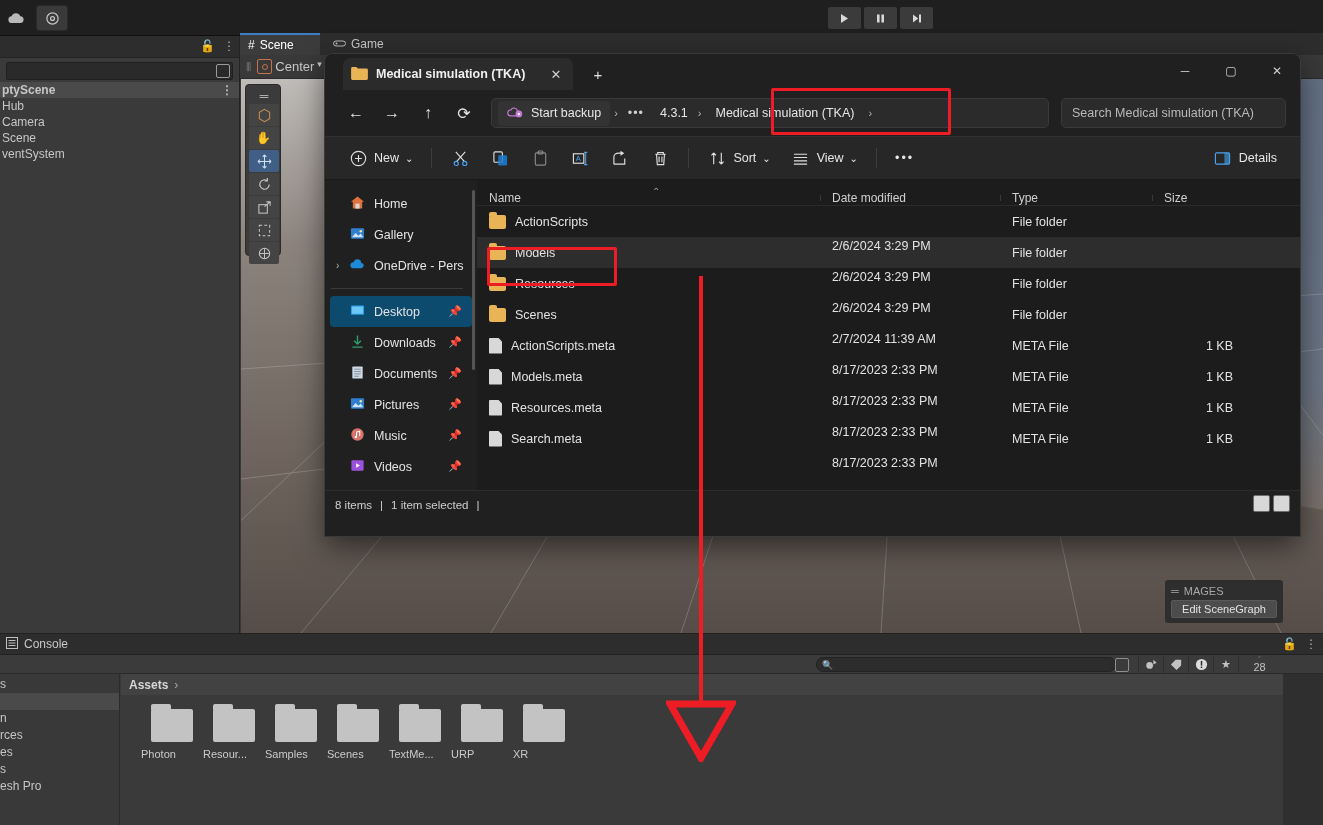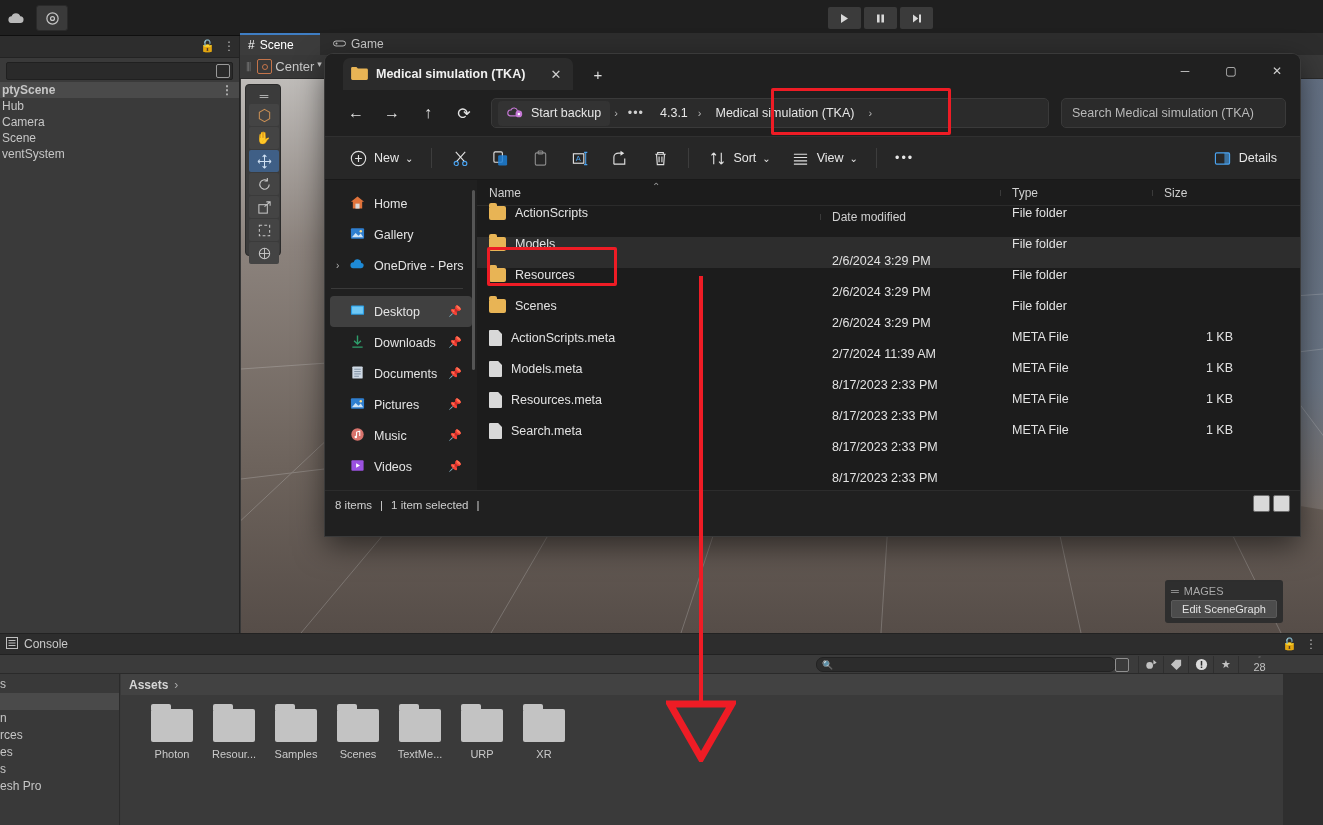--- a/index.html
+++ b/index.html
@@ -130,21 +130,21 @@
   .u-proj-tree{
     position:absolute;left:0;top:19px;width:120px;height:151px;background:#393939;
     border-right:1px solid #2b2b2b;padding-top:2px;
   }
   .u-proj-tree .r{height:17px;line-height:17px;font-size:12px;color:#c6c6c6;white-space:nowrap;}
   .u-proj-tree .r.sel{background:#4a4a4a;}
   .u-proj-main{position:absolute;left:121px;top:19px;width:1162px;height:151px;background:#3a3a3a;}
   .u-breadcrumb{height:21px;background:#424242;display:flex;align-items:center;gap:6px;
     padding-left:8px;font-size:12px;color:#d6d6d6;font-weight:bold;}
   .u-assets-grid{display:flex;gap:0;padding:14px 20px;}
-  .u-asset{width:62px;text-align:center;}
+  .u-asset{width:62px;}
   .u-asset .fold{width:42px;height:33px;margin:0 auto;background:#c3c3c3;border-radius:2px;position:relative;}
   .u-asset .fold:before{content:"";position:absolute;left:0;top:-5px;width:20px;height:6px;
     background:#c3c3c3;border-radius:2px 2px 0 0;}
   .u-asset .cap{margin-top:6px;font-size:11px;color:#cacaca;white-space:nowrap;overflow:hidden;}
   .u-proj-scroll{position:absolute;right:0;top:19px;width:40px;height:151px;background:#2f2f2f;}
 
   .u-inspector-tab{
     position:absolute;right:0;top:33px;width:60px;height:22px;background:#3c3c3c;
     border-top:2px solid #4a4a4a;display:flex;align-items:center;gap:4px;padding-left:6px;
     font-size:12px;color:#d0d0d0;
@@ -194,37 +194,37 @@
   .tb-item{height:30px;display:flex;align-items:center;gap:6px;padding:0 9px;border-radius:4px;
     color:#e7e7e7;font-size:12.5px;}
   .tb-ico{width:20px;height:20px;display:flex;align-items:center;justify-content:center;}
   .tb-div{width:1px;height:20px;background:#3d3d3d;margin:0 7px;}
   .tb-spacer{flex:1;}
 
   .ex-body{height:310px;display:flex;background:#1c1c1c;}
   .ex-side{width:152px;background:#202020;padding-top:8px;position:relative;}
   .side-item{height:31px;display:flex;align-items:center;gap:9px;padding-left:20px;
     font-size:12.5px;color:#e4e4e4;position:relative;border-radius:4px;margin:0 5px;}
-  .side-item.sel{background:#404040;}
+  .side-item.sel{background:#0c4a6e;}
   .side-chev{position:absolute;left:6px;color:#b4b4b4;font-size:10px;}
   .side-pin{position:absolute;right:10px;color:#9d9d9d;font-size:11px;}
   .side-sep{height:1px;background:#3a3a3a;margin:7px 14px 7px 6px;}
   .side-scroll{position:absolute;right:2px;top:10px;width:3px;height:180px;background:#555;border-radius:2px;}
 
   .ex-list{flex:1;position:relative;background:#1c1c1c;}
-  .lst-head{height:26px;display:flex;align-items:center;border-bottom:1px solid #2b2b2b;
+  .lst-head{height:26px;display:flex;align-items:flex-end;border-bottom:1px solid #2b2b2b;
     font-size:12px;color:#d0d0d0;}
   .lst-head > div{padding-left:12px;position:relative;}
   .lst-head .divider{position:absolute;left:0;top:4px;bottom:4px;width:1px;background:#3a3a3a;}
   .col-name{width:343px;}
   .col-date{width:180px;margin-top:48px;}
   .col-type{width:152px;}
   .col-size{width:95px;}
   .sort-caret{position:absolute;left:175px;top:-5px;color:#9a9a9a;font-size:10px;}
-  .lst-row{height:31px;display:flex;align-items:flex-start;font-size:12.5px;color:#e2e2e2;}
+  .lst-row{height:31px;display:flex;align-items:center;font-size:12.5px;color:#e2e2e2;}
   .lst-row.sel{background:#2d2d2d;}
   .lst-row > div{padding-left:12px;}
   .lst-row .col-name{display:flex;align-items:center;gap:9px;}
   .ic-folder{width:17px;height:14px;background:#e8b455;border-radius:2px;position:relative;flex:none;}
   .ic-folder:before{content:"";position:absolute;left:0;top:-3px;width:8px;height:4px;
     background:#e8b455;border-radius:2px 2px 0 0;}
   .ic-file{width:13px;height:16px;background:#d8d8d8;flex:none;position:relative;border-radius:1px;
     clip-path:polygon(0 0,70% 0,100% 25%,100% 100%,0 100%);}
   .ex-status{
     height:28px;background:#202020;border-top:1px solid #2c2c2c;display:flex;align-items:center;

